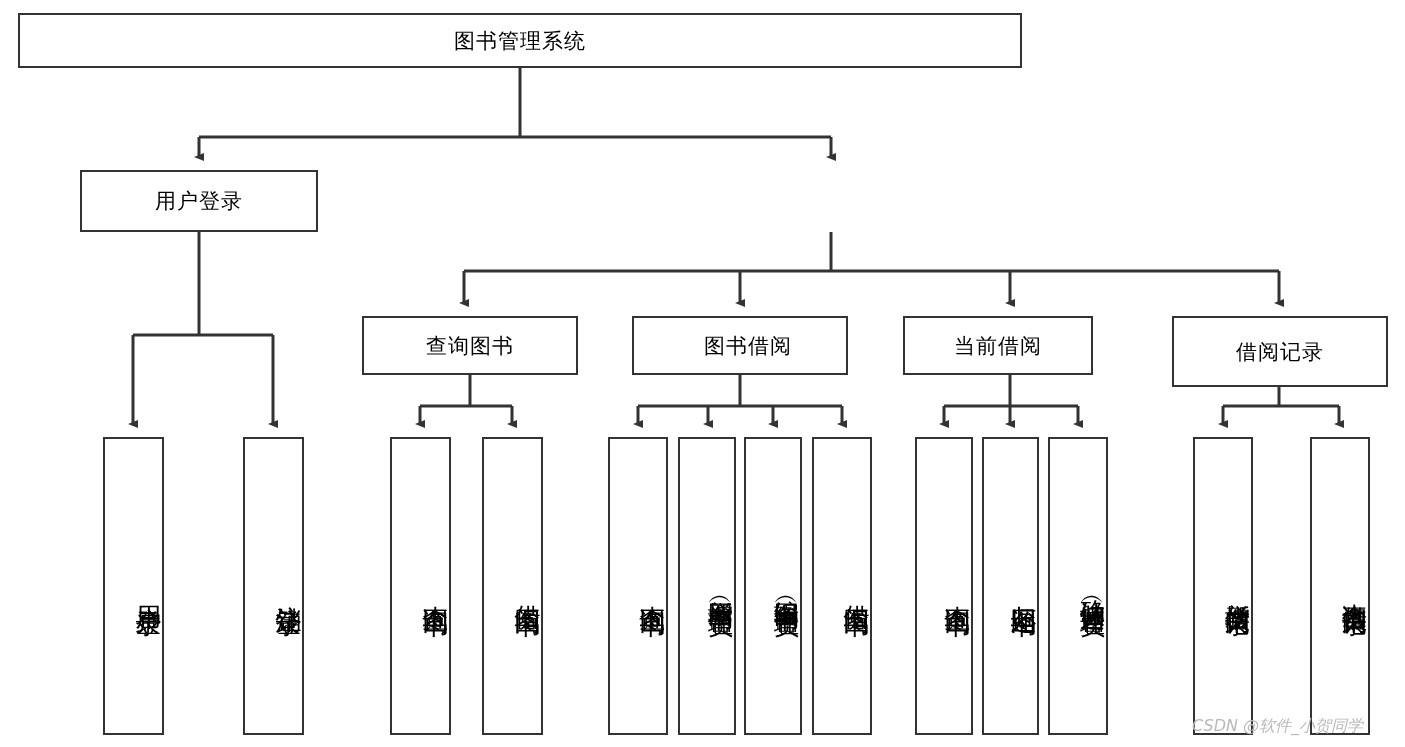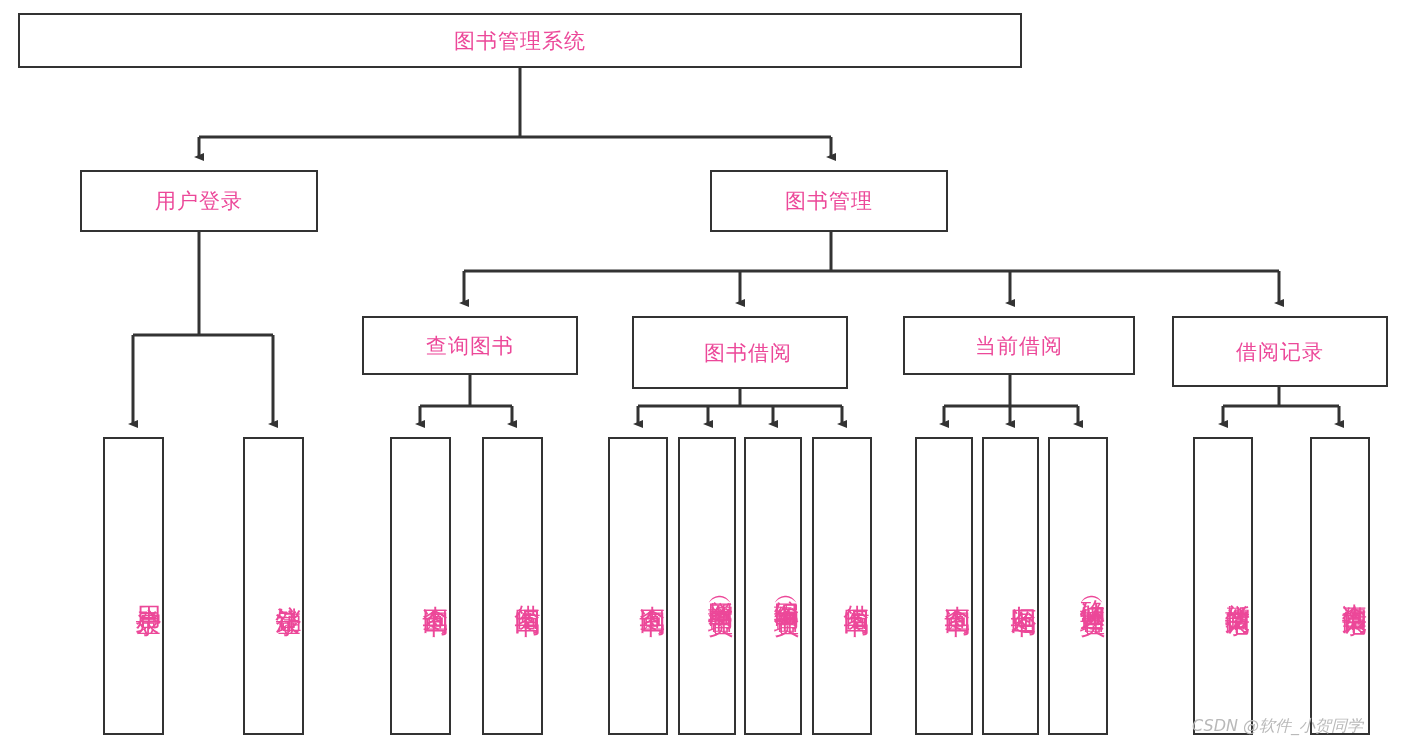--- a/index.html
+++ b/index.html
@@ -23,21 +23,21 @@
     height: 747px;
   }
   .node {
     position: absolute;
     box-sizing: border-box;
     border: 2px solid #333333;
     background: #ffffff;
     display: flex;
     align-items: center;
     justify-content: center;
-    color: #ec4899;
+    color: #000000;
     z-index: 2;
   }
   .node-h {
     font-size: 21px;
     letter-spacing: 1px;
     white-space: nowrap;
   }
   .node-v {
     writing-mode: vertical-rl;
     text-orientation: upright;
@@ -118,31 +118,28 @@
     </g>
   </svg>
 
   <div class="node node-h" style="left:18px; top:13px; width:1004px; height:55px;">
     <span>图书管理系统</span>
   </div>
 
   <div class="node node-h" style="left:80px; top:170px; width:238px; height:62px;">
     <span>用户登录</span>
   </div>
-  <div class="node node-h" style="left:710px; top:170px; width:238px; height:62px;">
-    <span>图书管理</span>
-  </div>
 
   <div class="node node-h" style="left:362px; top:316px; width:216px; height:59px;">
     <span>查询图书</span>
   </div>
-  <div class="node node-h" style="left:632px; top:316px; width:216px; height:73px;padding-left:16px;">
+  <div class="node node-h" style="left:632px; top:316px; width:216px; height:59px;padding-left:16px;">
     <span>图书借阅</span>
   </div>
-  <div class="node node-h" style="left:903px; top:316px; width:232px; height:59px;">
+  <div class="node node-h" style="left:903px; top:316px; width:190px; height:59px;">
     <span>当前借阅</span>
   </div>
   <div class="node node-h" style="left:1172px; top:316px; width:216px; height:71px;">
     <span>借阅记录</span>
   </div>
 
   <div class="node node-v" style="left:103px; top:437px; width:61px; height:298px;">
     <span>用户登录</span>
   </div>
   <div class="node node-v" style="left:243px; top:437px; width:61px; height:298px;">

